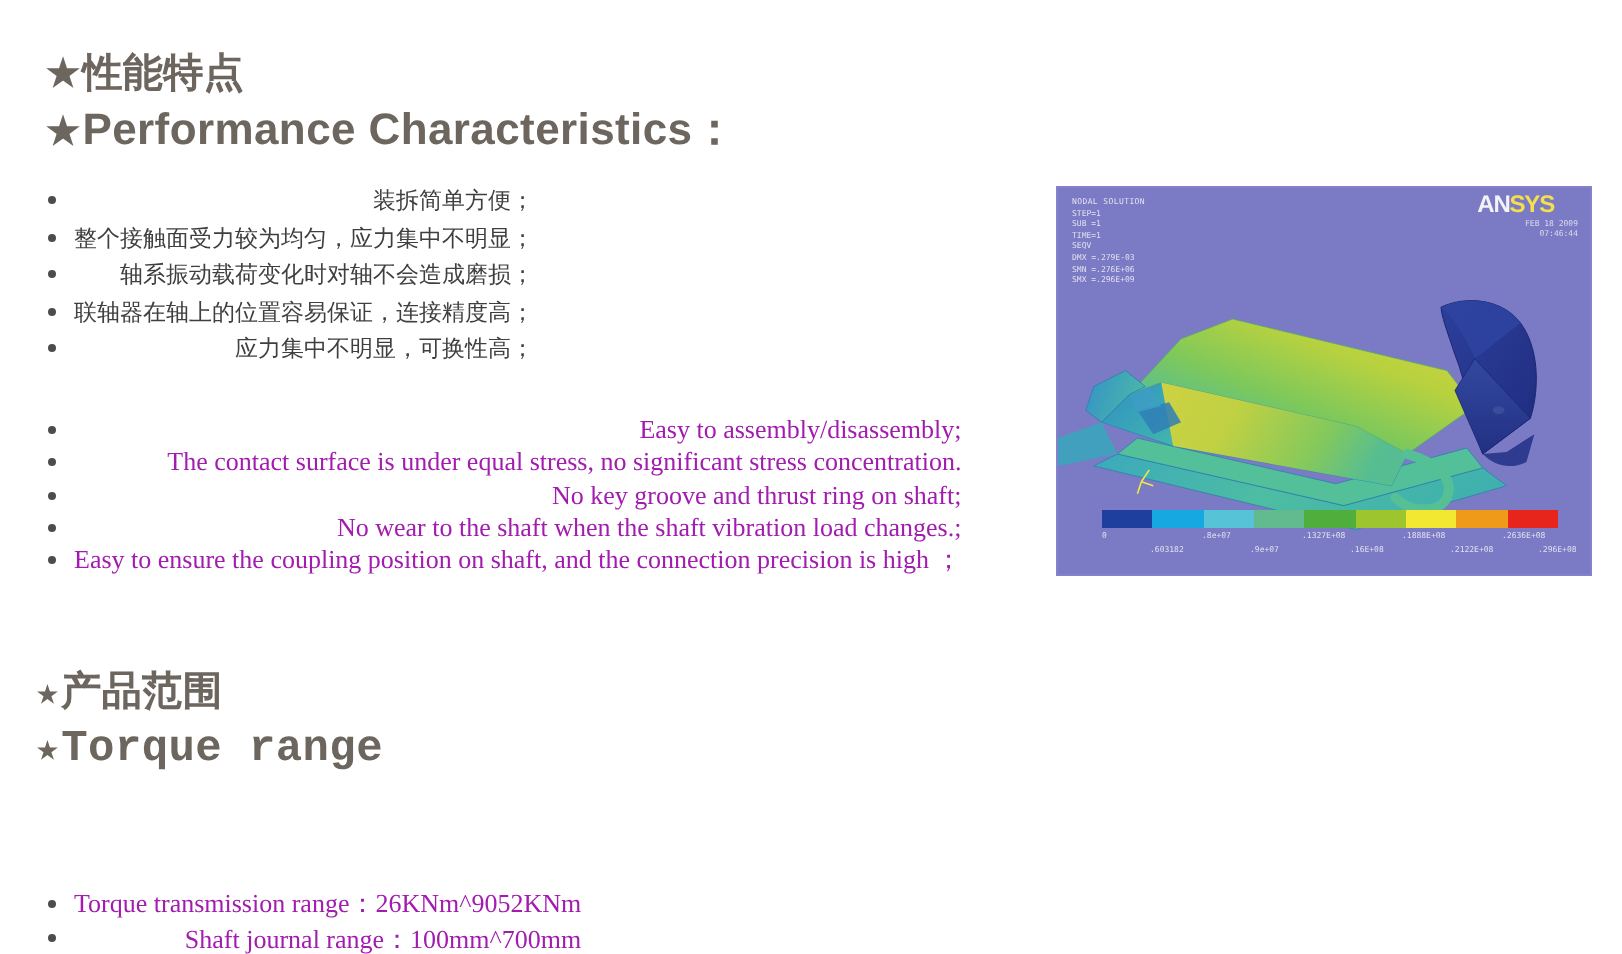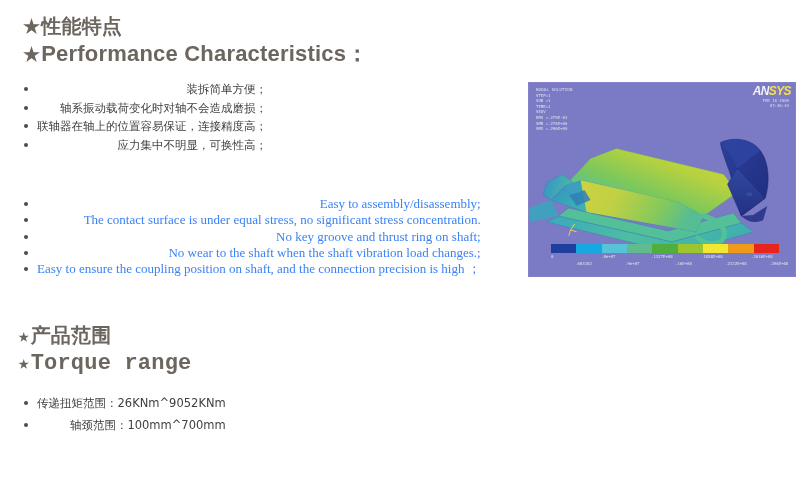--- a/index.html
+++ b/index.html
@@ -13,20 +13,21 @@
     position: relative;
     overflow: hidden;
     font-family: "Liberation Sans", sans-serif;
     -webkit-font-smoothing: antialiased;
   }
 
   .page {
     position: absolute;
     inset: 0;
     background: #ffffff;
+    margin-top: 11px;
   }
 
   
   .heading-block { position: absolute; }
   #perf-heading { left: 23px; top: 14px; }
   #range-heading { left: 18px; top: 324px; font-family: Liberation Mono, monospace; }
 
   .heading-cn,
   .heading-en {
     color: #6c665f;
@@ -80,21 +81,21 @@
     font-family: "DejaVu Sans", "Liberation Sans", sans-serif;
     font-size: 11.5px;
     color: #3f3f3f;
   }
   .list-cn li { line-height: 18.5px; }
 
   
   .list-en {
     font-family: "Liberation Serif", "DejaVu Serif", serif;
     font-size: 13px;
-    color: #3b82f6;
+    color: #a21caf;
   }
   .list-en li { line-height: 16.3px; }
 
   #perf-list-cn  { left: 23px; top: 80px; }
   #perf-list-en  { left: 23px; top: 196px; }
   #range-list-cn { left: 23px; top: 392px; }
   #range-list-en { left: 23px; top: 432px; }
 
   #range-list-cn li { line-height: 22px; }
   #range-list-en li { line-height: 17.5px; }
@@ -113,25 +114,24 @@
   }
   .fea-canvas {
     position: absolute;
     inset: 0;
     display: block;
   }
 
   
   .ansys-logo {
     position: absolute;
-    right: 4px;
+    right: 18px;
     top: 2px;
     font-family: "Liberation Sans", sans-serif;
     font-weight: bold;
-    font-style: italic;
     font-size: 12px;
     letter-spacing: -0.6px;
     line-height: 13px;
     text-align: center;
     white-space: nowrap;
   }
   .ansys-an  { color: #f2f2f7; }
   .ansys-sys { color: #f4e04a; }
 
   .ansys-stamp {
@@ -197,43 +197,44 @@
 
 <div class="page">
 
   <div class="heading-block" id="perf-heading">
     <div class="heading-cn"><span class="star">★</span><span>性能特点</span></div>
     <div class="heading-en"><span class="star">★</span><span>Performance Characteristics：</span></div>
   </div>
 
   <ul class="bullet-list list-cn" id="perf-list-cn">
     <li>装拆简单方便；</li>
+    <li>整个接触面受力较为均匀，应力集中不明显；</li>
     <li>轴系振动载荷变化时对轴不会造成磨损；</li>
     <li>联轴器在轴上的位置容易保证，连接精度高；</li>
     <li>应力集中不明显，可换性高；</li>
   </ul>
 
   <ul class="bullet-list list-en" id="perf-list-en">
     <li>Easy to assembly/disassembly;</li>
     <li>The contact surface is under equal stress, no significant stress concentration.</li>
     <li>No key groove and thrust ring on shaft;</li>
     <li>No wear to the shaft when the shaft vibration load changes.;</li>
     <li>Easy to ensure the coupling position on shaft, and the connection precision is high ；</li>
   </ul>
 
   <div class="heading-block" id="range-heading">
     <div class="heading-cn"><span class="star">★</span><span>产品范围</span></div>
     <div class="heading-en"><span class="star">★</span><span>Torque range</span></div>
   </div>
 
-  <ul class="bullet-list list-cn" id="range-list-cn">
-    <li>传递扭矩范围：26KNm^9052KNm</li>
-    <li>轴颈范围：100mm^700mm</li>
+
+  <ul class="bullet-list list-en" id="range-list-en">
+    <li>Torque transmission range：26KNm^9052KNm</li>
+    <li>Shaft journal range：100mm^700mm</li>
   </ul>
-
 
   <div class="fea-figure">
 
     <svg class="fea-canvas" viewBox="0 0 268 195" preserveAspectRatio="none">
       <defs>
         <linearGradient id="gTop" x1="0" y1="1" x2="1" y2="0">
           <stop offset="0" stop-color="#3aa6c8"></stop>
           <stop offset="0.18" stop-color="#4fbca4"></stop>
           <stop offset="0.42" stop-color="#7cc85c"></stop>
           <stop offset="0.68" stop-color="#b7d13f"></stop>

